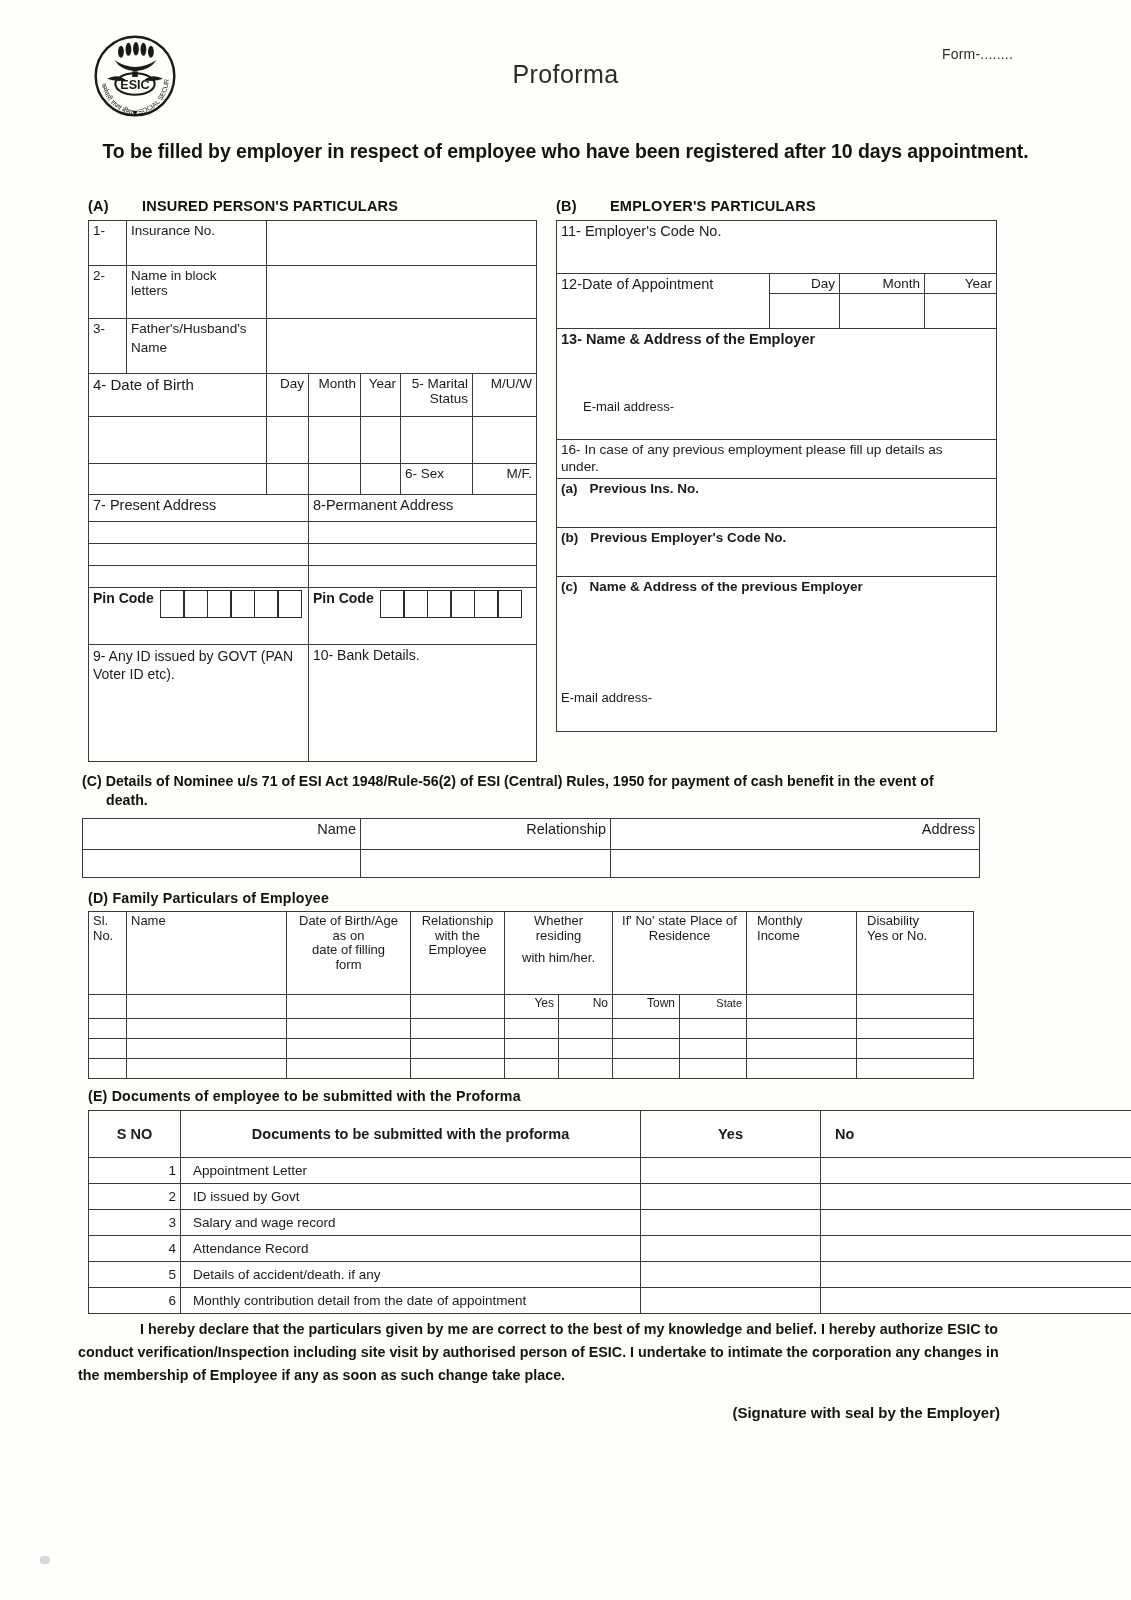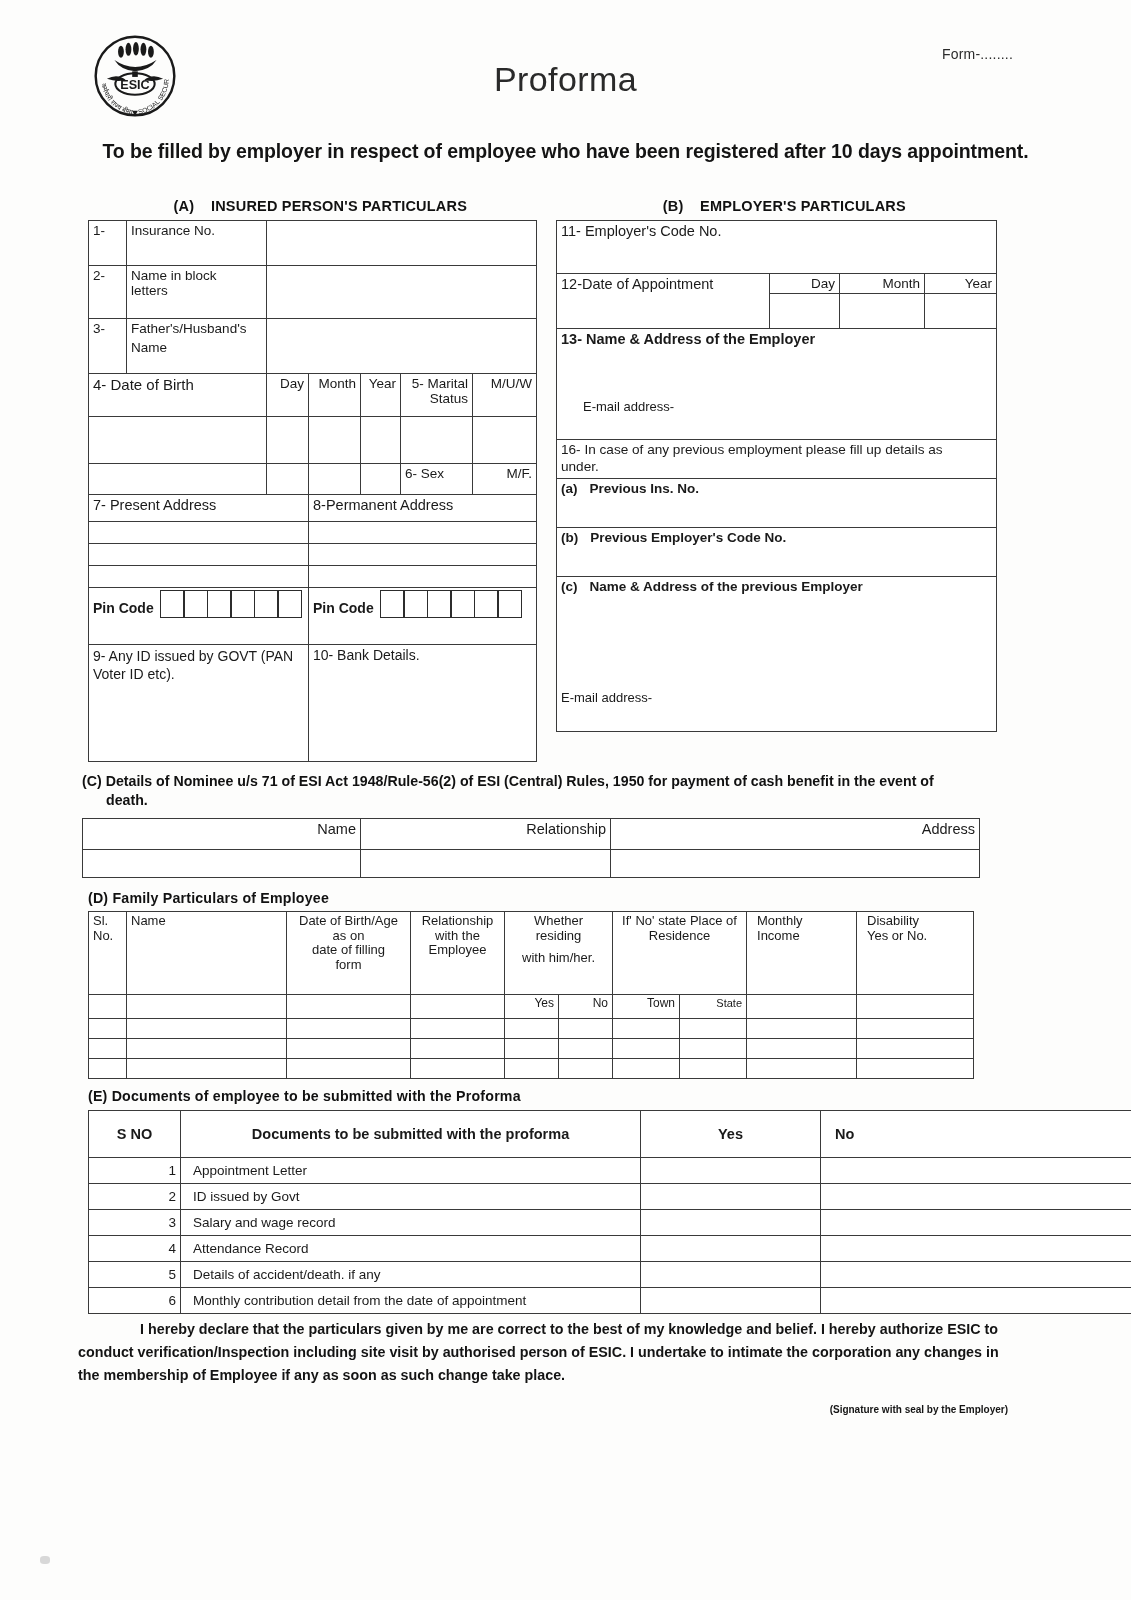--- a/index.html
+++ b/index.html
@@ -36,21 +36,21 @@
     position: absolute;
     right: 118px; top: 28px;
     font-size: 14px;
     letter-spacing: .2px;
     color: #2b2b2b;
   }
   .proforma-title {
     position: absolute;
     left: 0; right: 0; top: 42px;
     text-align: center;
-    font-size: 34px;
+    font-size: 25px;
     letter-spacing: .4px;
     color: #2a2a2a;
   }
   .subtitle {
     position: absolute;
     left: 0; right: 0; top: 140px;
     text-align: center;
     font-size: 19.5px;
     font-weight: bold;
     color: #141414;
@@ -85,29 +85,28 @@
   .mid { vertical-align: middle; }
   .num {
     font-weight: bold;
     font-size: 15px;
   }
   .lbl-ind { display: inline-block; padding-left: 12px; }
 
   
   #secA-wrap { left: 88px; top: 198px; width: 448px; }
   #secB-wrap { left: 556px; top: 198px; width: 440px; }
-  .sec-head-row { margin-bottom: 6px; text-align: center; }
+  .sec-head-row { margin-bottom: 6px; }
   .sec-head-row .tag { display: inline-block; width: 54px; }
 
   .addr-line td { height: 17px; }
   .pin-row td { height: 52px; vertical-align: bottom; }
 
   .pincode {
     display: flex;
-    align-items: flex-end;
     gap: 0;
   }
   .pincode .ptxt {
     font-size: 14px;
     font-weight: bold;
     white-space: nowrap;
     padding-right: 8px;
     padding-bottom: 2px;
   }
   .pinboxes { display: flex; }
@@ -147,24 +146,24 @@
     left: 78px; top: 1318px; width: 932px;
     font-size: 14.3px;
     font-weight: bold;
     line-height: 1.62;
     color: #141414;
     text-align: left;
   }
   .declaration .firstind { display: inline-block; width: 62px; }
   .sign-line {
     position: absolute;
-    left: 76px; top: 1404px; width: 932px;
+    left: 68px; top: 1404px; width: 932px;
     text-align: right;
     padding-right: 14px;
-    font-size: 10px;
+    font-size: 15px;
     font-weight: bold;
     color: #141414;
   }
   .scan-speck {
     position: absolute;
     left: 40px; top: 1556px;
     width: 10px; height: 8px;
     background: #d8d8d8;
     border-radius: 40%;
   }

